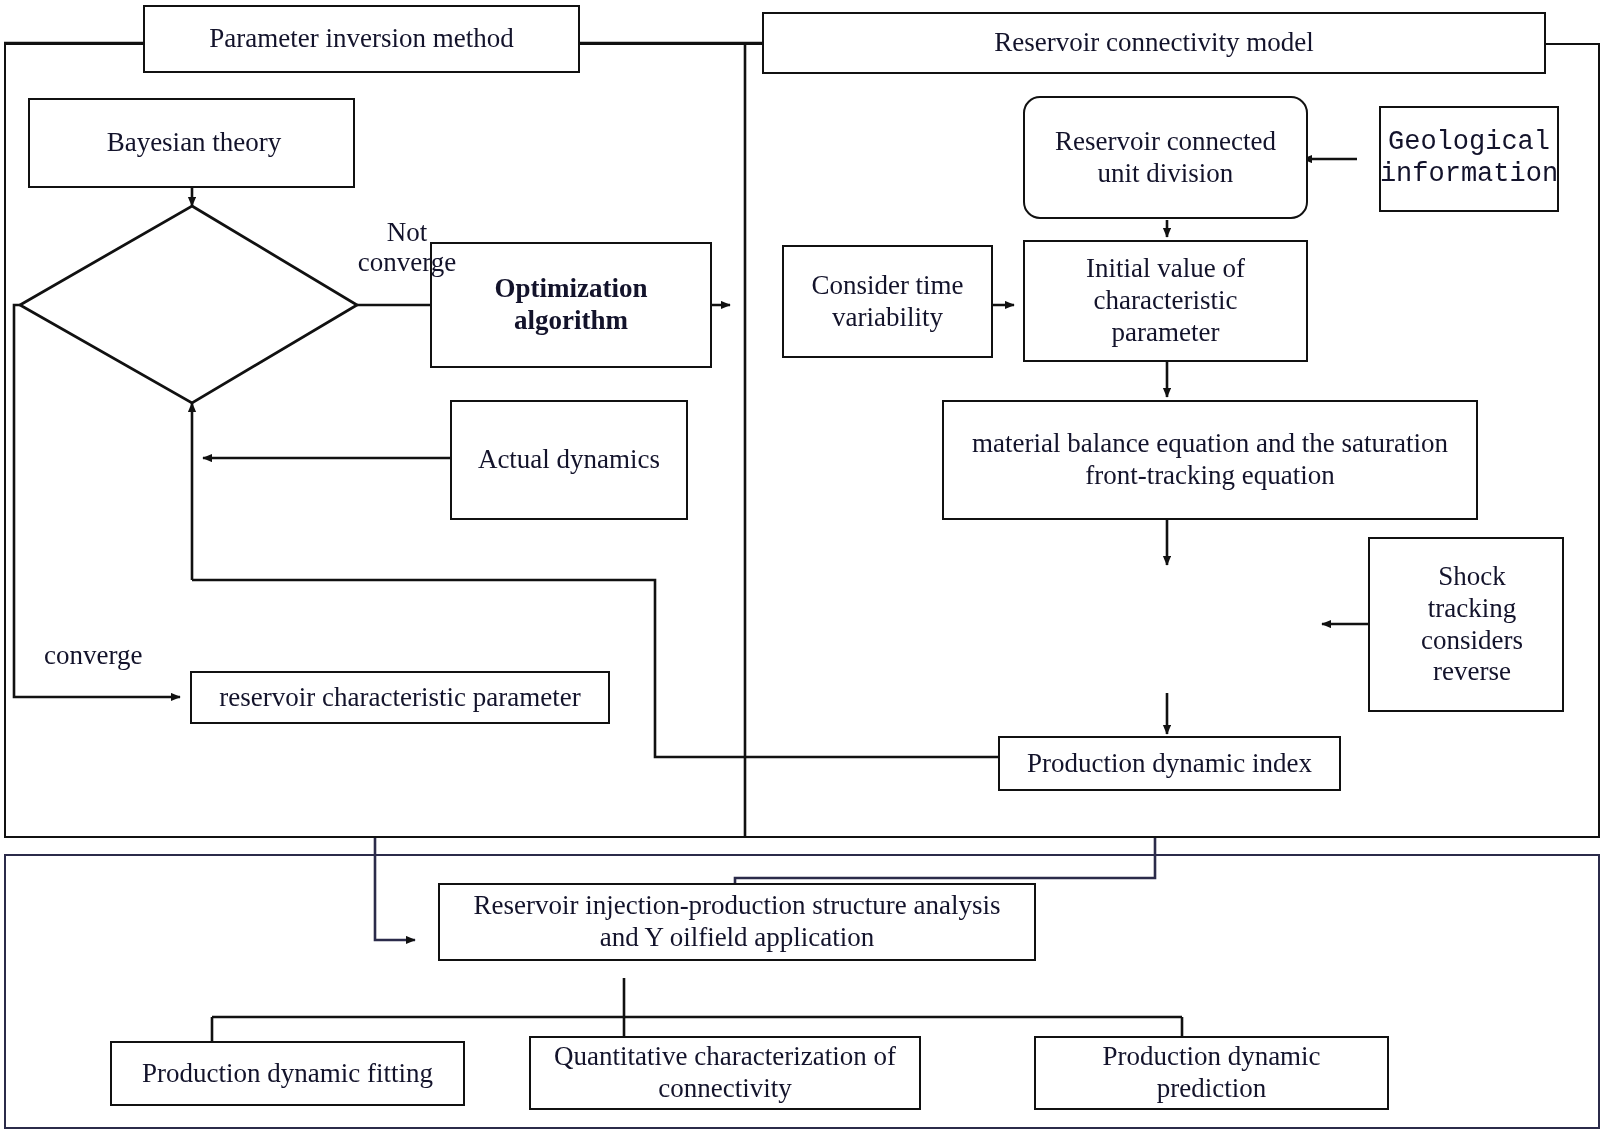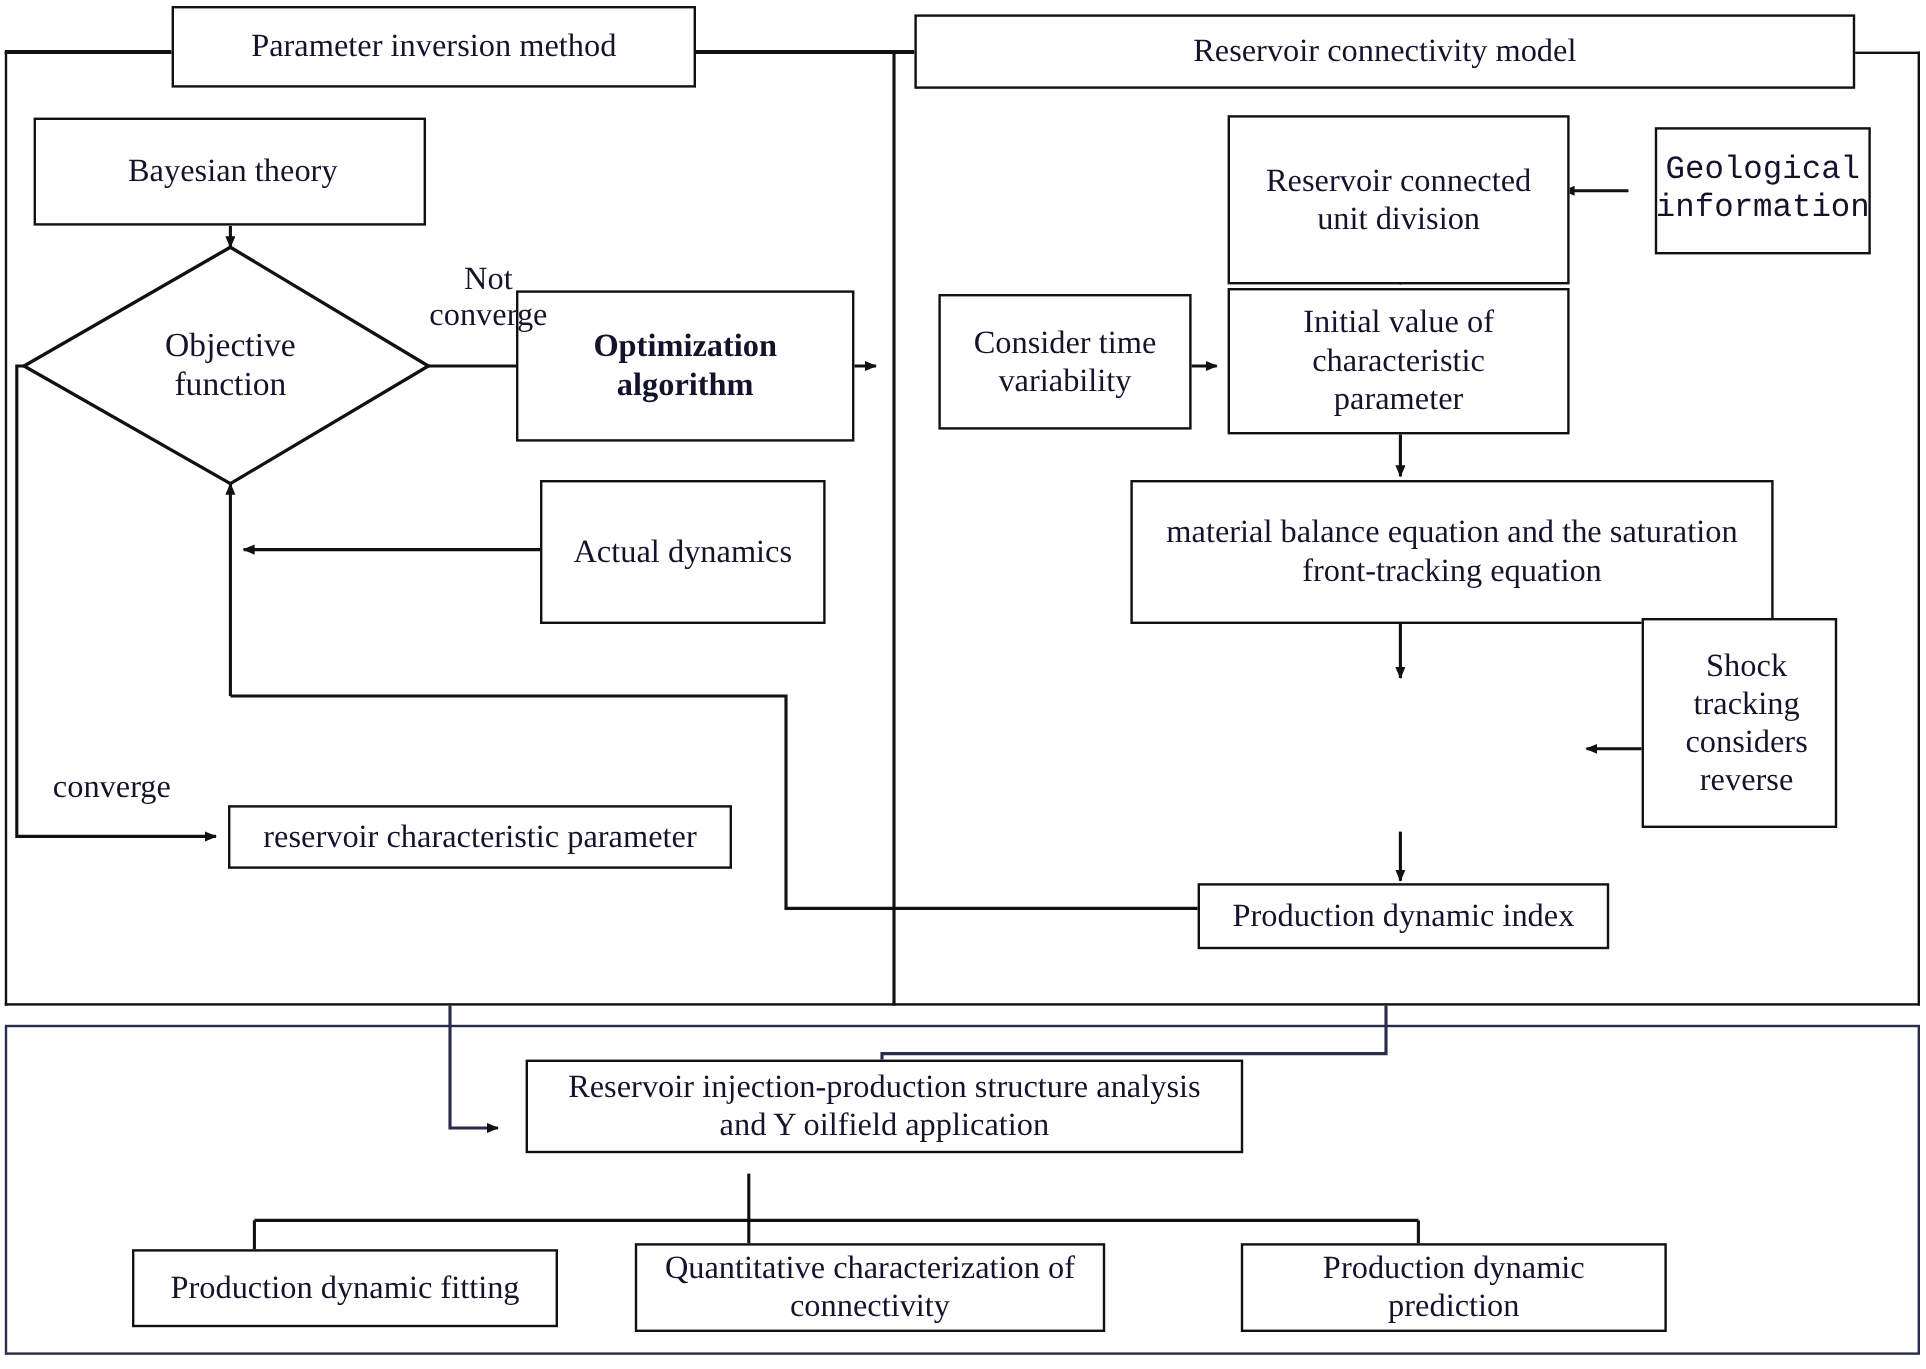--- a/index.html
+++ b/index.html
@@ -83,48 +83,46 @@
   <div class="container" style="left:4px;top:43px;width:741px;height:795px;border-right:none;"></div>
   <div class="container" style="left:745px;top:43px;width:855px;height:795px;border-left:none;"></div>
   <div class="container violet" style="left:4px;top:854px;width:1596px;height:275px;"></div>
 
   <div class="node fs28" style="left:143px;top:5px;width:437px;height:68px;">Parameter inversion method</div>
 
   <div class="node fs28" style="left:762px;top:12px;width:784px;height:62px;">Reservoir connectivity model</div>
 
   <div class="node fs28" style="left:28px;top:98px;width:327px;height:90px;padding-left:11px;">Bayesian theory</div>
 
-  <div style="position:absolute;left:60px;top:268px;width:264px;height:74px;display:flex;align-items:center;justify-content:center;text-align:center;font-size:28px;color:#13132b;line-height:1.15;white-space:pre-line;">Objective
-function</div>
 
   <div class="node fs28" style="left:430px;top:242px;width:282px;height:126px;white-space:pre-line;font-weight:bold;">Optimization
 algorithm</div>
 
   <div class="node fs28" style="left:450px;top:400px;width:238px;height:120px;">Actual dynamics</div>
 
   <div class="node fs28" style="left:190px;top:671px;width:420px;height:53px;">reservoir characteristic  parameter</div>
 
   <div class="node fs28" style="left:782px;top:245px;width:211px;height:113px;white-space:pre-line;">Consider time
 variability</div>
 
-  <div class="node fs28" style="left:1023px;top:96px;width:285px;height:141px;white-space:pre-line;">Reservoir connected
+  <div class="node fs28" style="left:1023px;top:96px;width:285px;height:123px;white-space:pre-line;border-radius:17px;">Reservoir connected
 unit division</div>
 
   <div class="node fs28" style="left:1379px;top:106px;width:180px;height:106px;white-space:pre-line;font-family:Liberation Mono, monospace;">Geological
 information</div>
 
   <div class="node fs28" style="left:1023px;top:240px;width:285px;height:122px;white-space:pre-line;">Initial value of
 characteristic
 parameter</div>
 
   <div class="node fs27" style="left:942px;top:400px;width:536px;height:120px;white-space:pre-line;">material balance equation and the saturation
 front-tracking equation</div>
 
 
-  <div class="node fs28" style="left:1368px;top:515px;width:163px;height:175px;white-space:pre-line;padding-left:18px;">Shock
+  <div class="node fs28" style="left:1368px;top:537px;width:196px;height:175px;white-space:pre-line;padding-left:18px;">Shock
 tracking
 considers
 reverse</div>
 
   <div class="node fs28" style="left:998px;top:736px;width:343px;height:55px;">Production dynamic index</div>
 
   <div class="node fs27" style="left:438px;top:883px;width:598px;height:78px;white-space:pre-line;">Reservoir injection-production structure analysis
 and Y oilfield application</div>
 
   <div class="node fs27" style="left:110px;top:1041px;width:355px;height:65px;">Production dynamic fitting</div>

